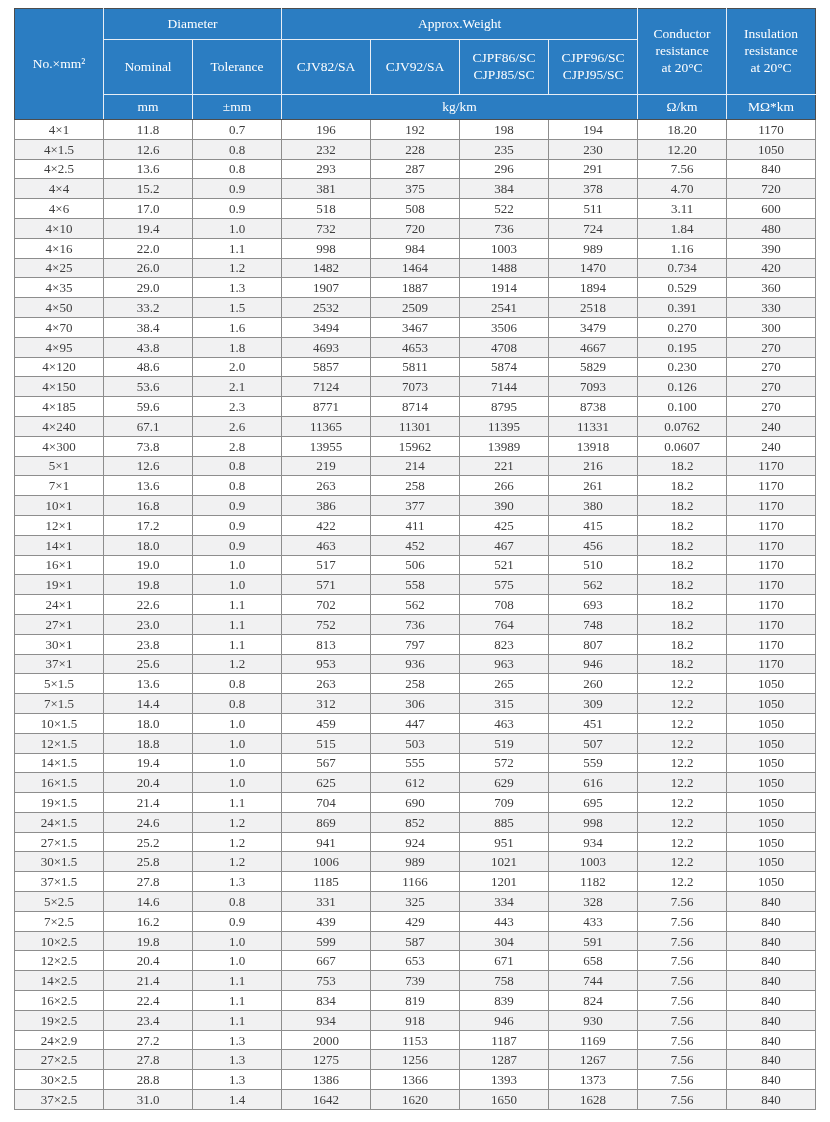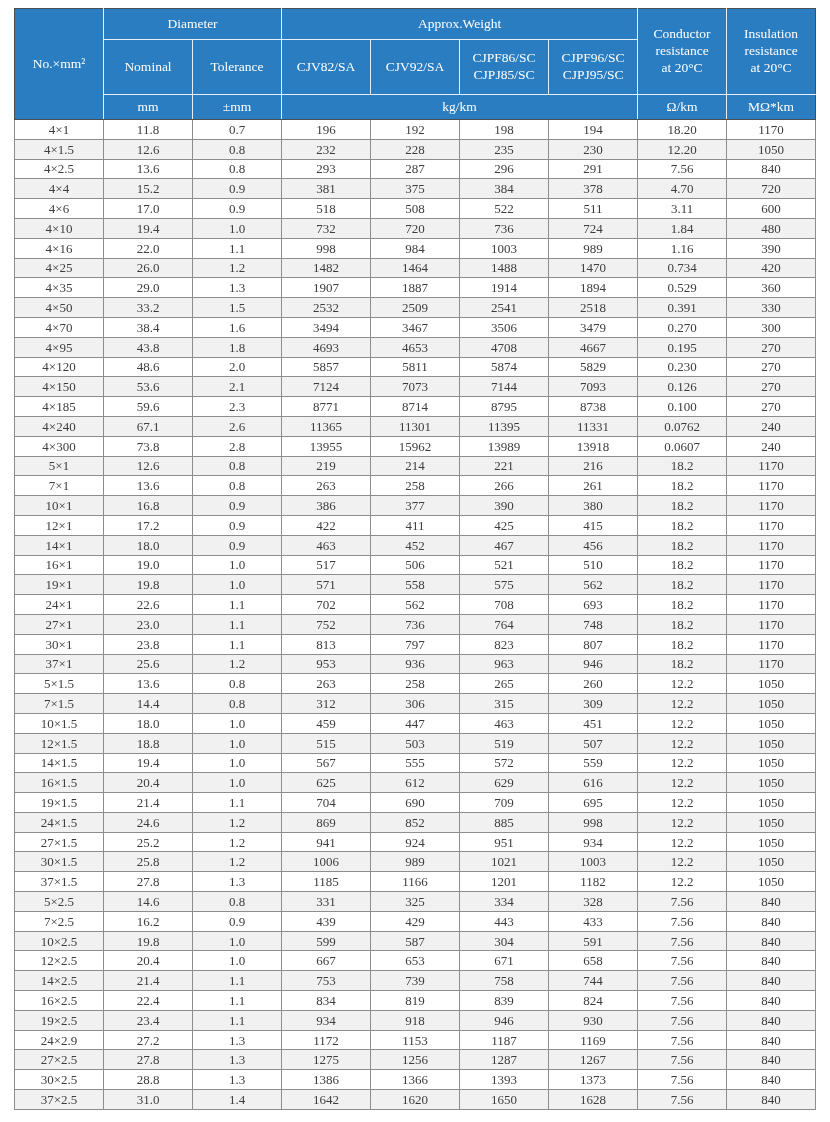--- a/index.html
+++ b/index.html
@@ -607,21 +607,21 @@
           <td>918</td>
           <td>946</td>
           <td>930</td>
           <td>7.56</td>
           <td>840</td>
         </tr>
         <tr>
           <td>24×2.9</td>
           <td>27.2</td>
           <td>1.3</td>
-          <td>1172</td>
+          <td>2000</td>
           <td>1153</td>
           <td>1187</td>
           <td>1169</td>
           <td>7.56</td>
           <td>840</td>
         </tr>
         <tr>
           <td>27×2.5</td>
           <td>27.8</td>
           <td>1.3</td>

